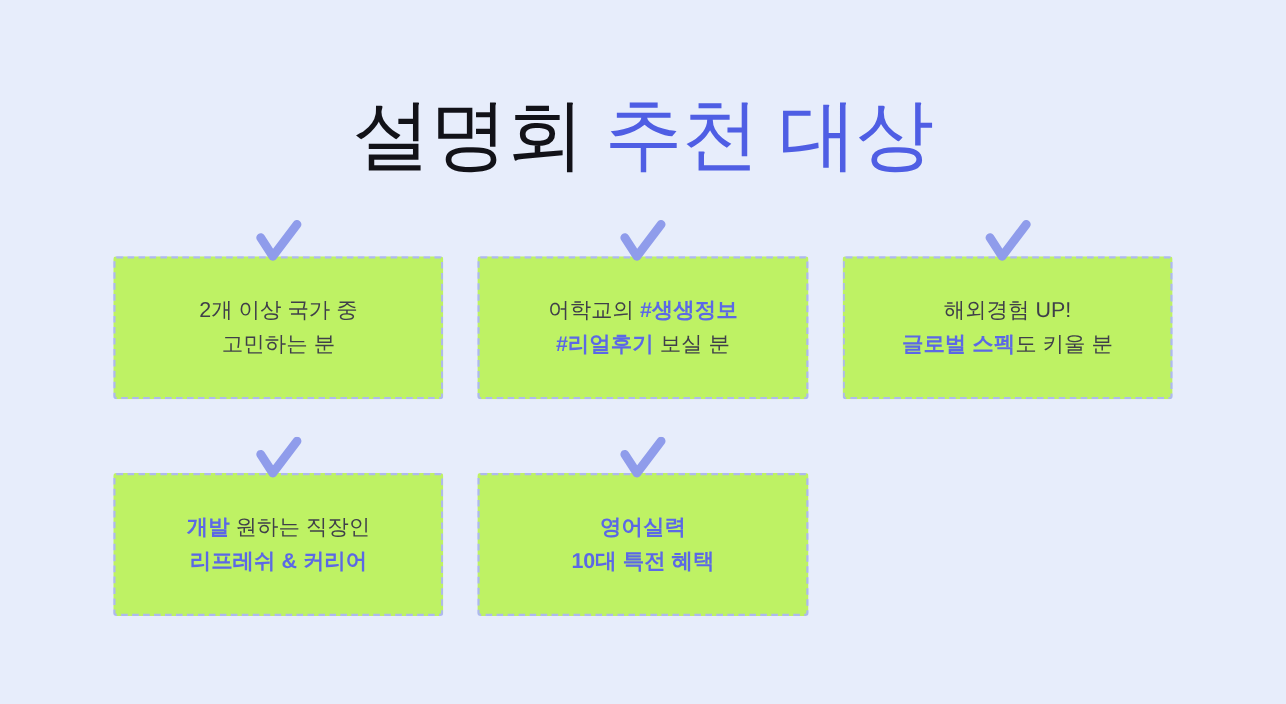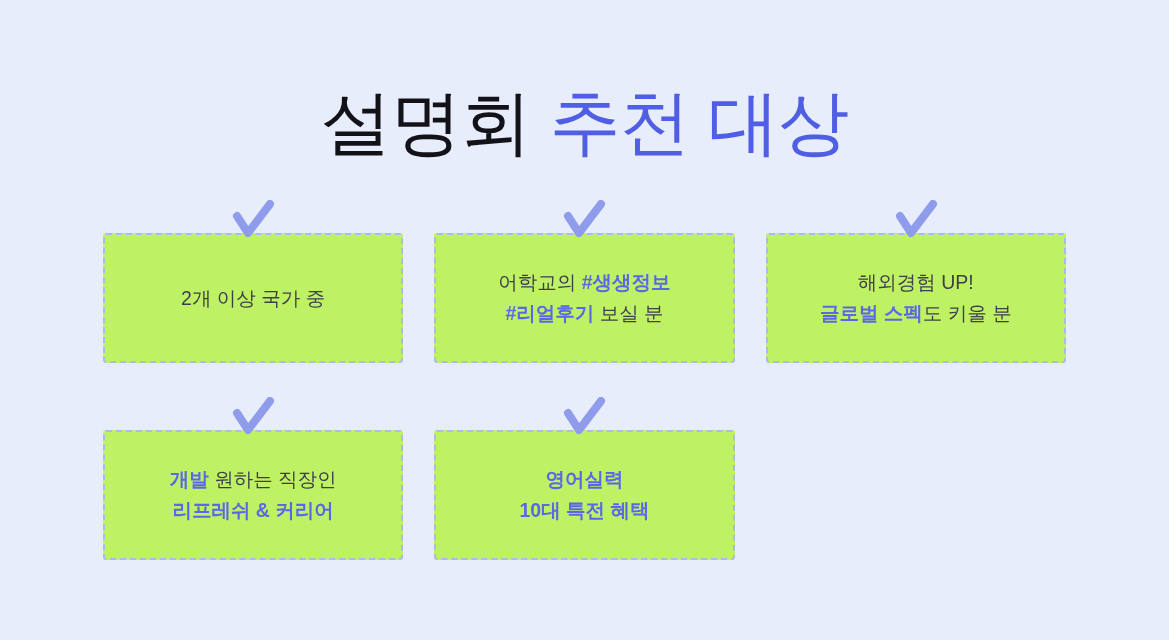--- a/index.html
+++ b/index.html
@@ -83,20 +83,21 @@
   <div class="grid">
 
     <div class="card-wrap">
       <span class="check">
         <svg width="48" height="38" viewBox="0 0 48 38" aria-hidden="true">
           <path d="M8 16 L19 33 L41 4" fill="none" stroke="#8f9ceb" stroke-width="8" stroke-linecap="round" stroke-linejoin="round"></path>
         </svg>
       </span>
       <div class="card">
         <p class="line"><span>2개 이상 국가 중</span></p>
+        <p class="line"><span>고민하는 분</span></p>
       </div>
     </div>
 
     <div class="card-wrap">
       <span class="check">
         <svg width="48" height="38" viewBox="0 0 48 38" aria-hidden="true">
           <path d="M8 16 L19 33 L41 4" fill="none" stroke="#8f9ceb" stroke-width="8" stroke-linecap="round" stroke-linejoin="round"></path>
         </svg>
       </span>
       <div class="card">

